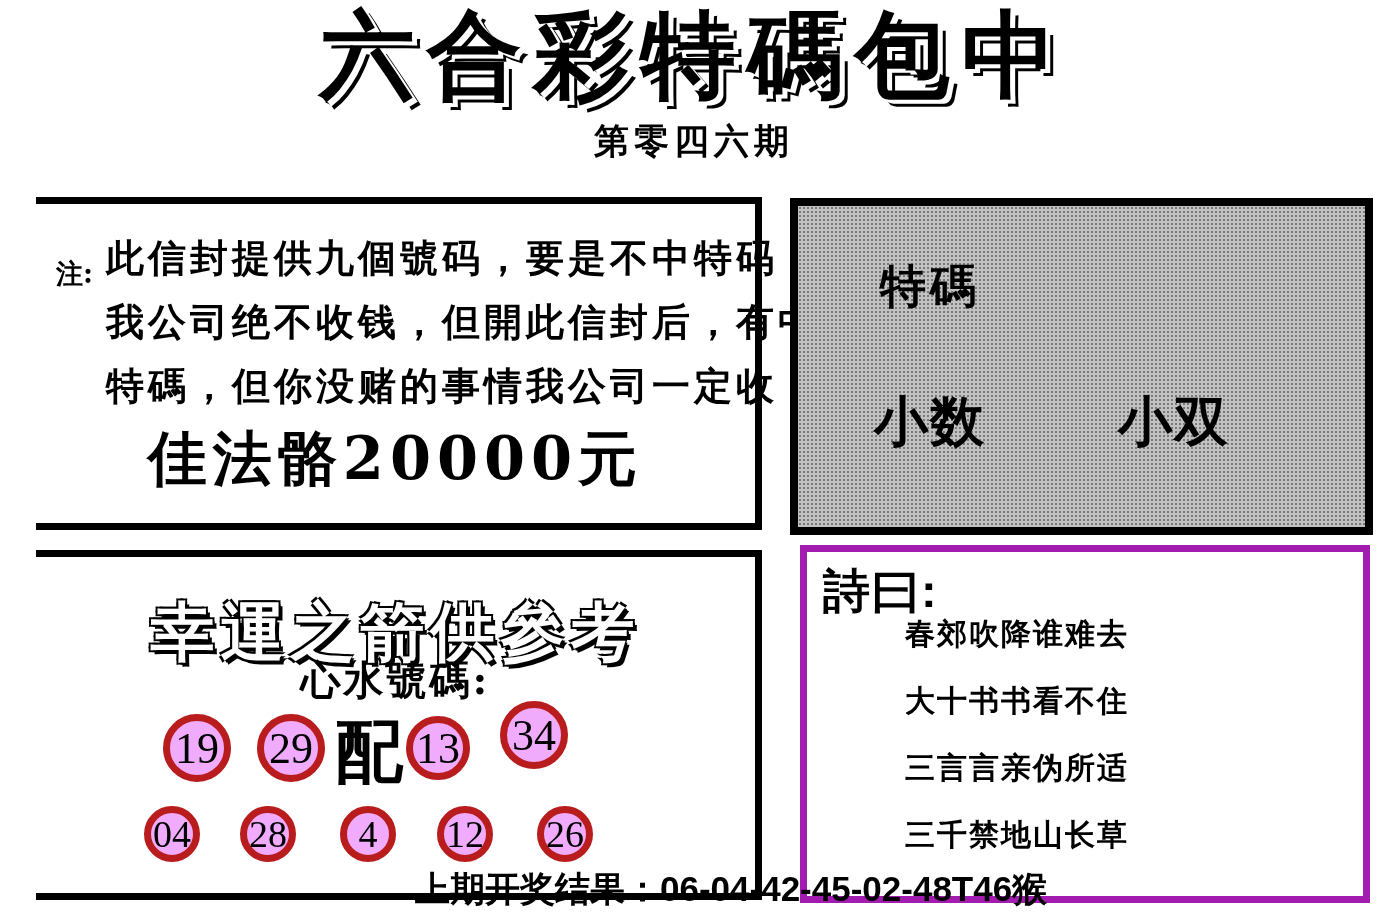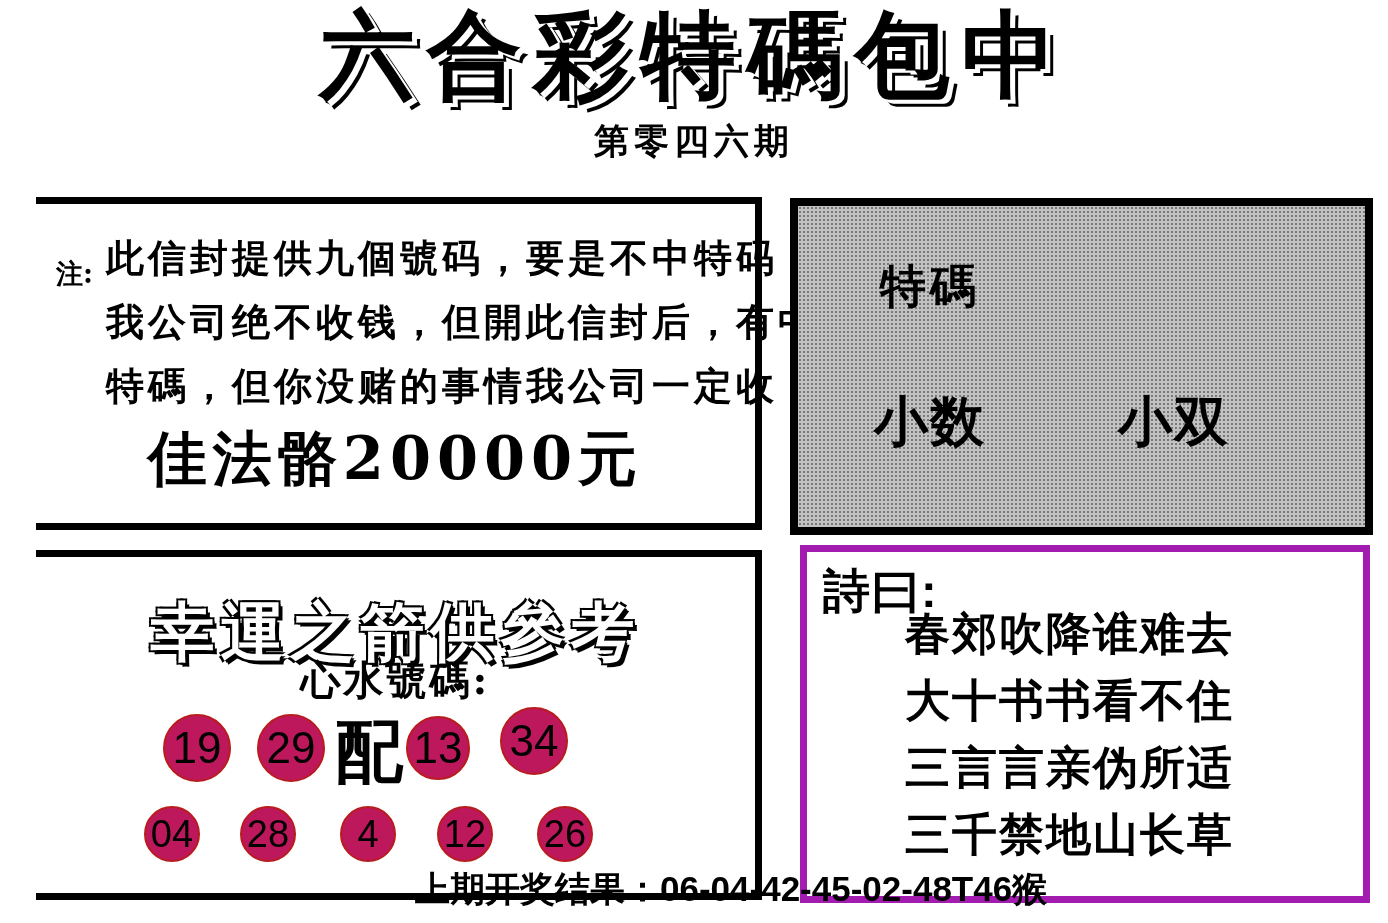--- a/index.html
+++ b/index.html
@@ -65,42 +65,42 @@
     font-family:"DejaVu Serif",serif;font-weight:bold;font-size:64px;letter-spacing:6px;
     color:#ffffff;
     text-shadow:-2px -2px 0 #000,2px -2px 0 #000,-2px 2px 0 #000,2px 2px 0 #000,4px 4px 0 #000;
     white-space:nowrap;
   }
   .lucky-sub{
     position:absolute;top:96px;left:0;width:100%;text-align:center;
     font-family:"DejaVu Serif",serif;font-weight:bold;font-size:40px;letter-spacing:3px;
   }
   .ball{
-    position:absolute;box-sizing:border-box;border:2px solid #b91c1c;border-radius:50%;
+    position:absolute;box-sizing:border-box;border:7px solid #b91c1c;border-radius:50%;
     display:flex;align-items:center;justify-content:center;
-    font-family:Liberation Sans, sans-serif;background:#be185d;
+    font-family:Liberation Serif, serif;background:#f0abfc;
   }
   .ball.big{width:68px;height:68px;font-size:44px;}
   .ball.small{width:56px;height:56px;font-size:38px;}
   .connector{
     position:absolute;left:294px;top:150px;width:78px;text-align:center;
     font-family:"DejaVu Serif",serif;font-weight:bold;font-size:68px;
   }
   
   .box-poem{
     position:absolute;left:800px;top:545px;width:570px;height:358px;
     box-sizing:border-box;border:7px solid #a21caf;
   }
   .poem-heading{
     position:absolute;left:16px;top:8px;
     font-weight:bold;font-size:47px;letter-spacing:2px;
   }
   .poem-lines{
     position:absolute;left:98px;top:48px;
-    font-family:"DejaVu Serif",serif;font-weight:bold;font-size:45px;
+    font-family:"DejaVu Serif",serif;font-weight:bold;font-size:30px;
     line-height:67px;letter-spacing:2px;white-space:nowrap;
   }
   
   .footer-result{
     position:absolute;left:415px;top:866px;z-index:5;white-space:nowrap;
     font-weight:bold;font-size:35px;letter-spacing:0px;
   }
 </style>
 </head>
 <body>
@@ -127,21 +127,21 @@
   </div>
 
   <div class="box-lucky">
     <div class="lucky-heading">幸運之箭供參考</div>
     <div class="lucky-sub">心水號碼:</div>
 
     <div class="ball big" style="left:127px;top:157px;">19</div>
     <div class="ball big" style="left:221px;top:157px;">29</div>
     <div class="connector">配</div>
     <div class="ball big" style="left:370px;top:159px;width:64px;height:64px;">13</div>
-    <div class="ball big" style="left:464px;top:150px;">34</div>
+    <div class="ball big" style="left:464px;top:144px;">34</div>
 
     <div class="ball small" style="left:108px;top:249px;">04</div>
     <div class="ball small" style="left:204px;top:249px;">28</div>
     <div class="ball small" style="left:304px;top:249px;">4</div>
     <div class="ball small" style="left:401px;top:249px;">12</div>
     <div class="ball small" style="left:501px;top:249px;">26</div>
   </div>
 
   <div class="box-poem">
     <div class="poem-heading">詩曰:</div>

